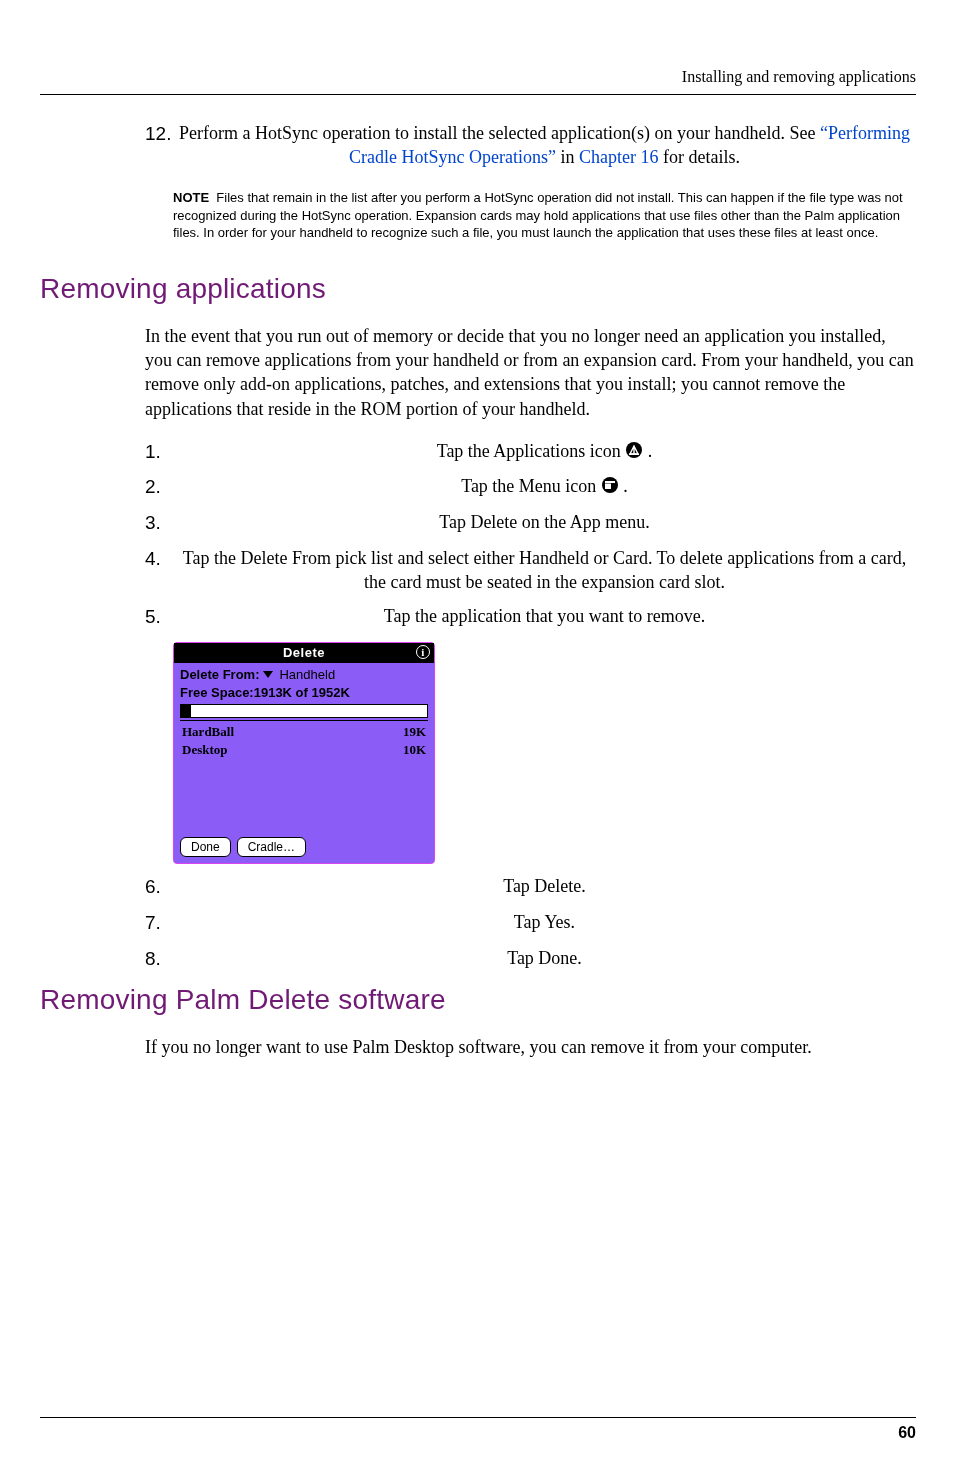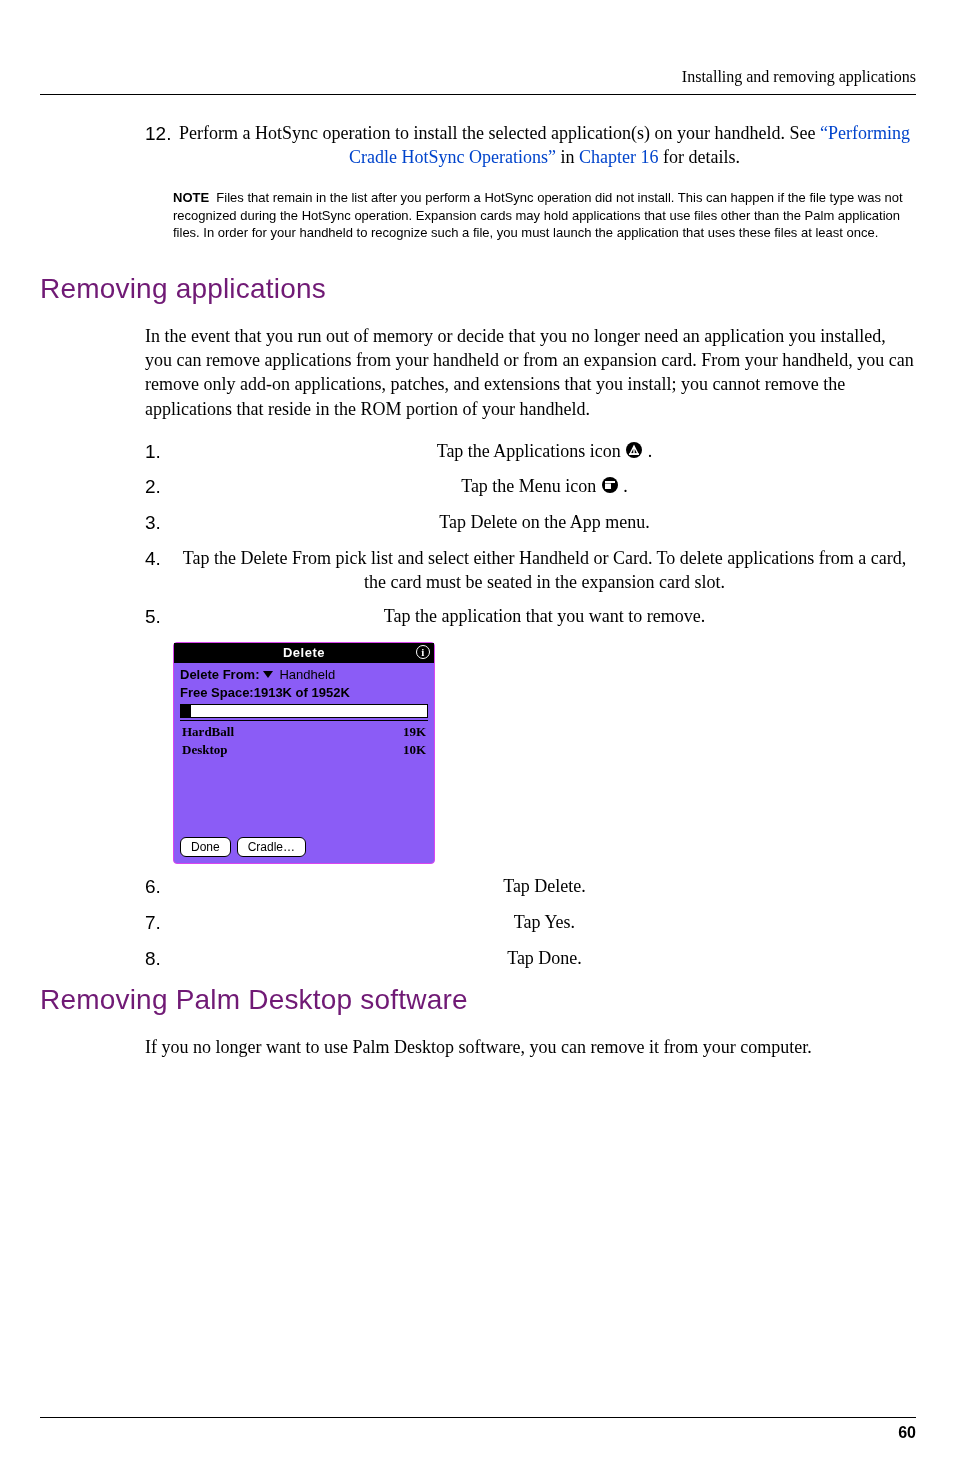--- a/index.html
+++ b/index.html
@@ -313,19 +313,19 @@
       <span class="step-num">7.</span>
       <span class="step-body">Tap Yes.</span>
     </li>
     <li class="step">
       <span class="step-num">8.</span>
       <span class="step-body">Tap Done.</span>
     </li>
   </ol>
 </div>
 
-<h2 class="h2">Removing Palm Desktop software</h2>
+<h2 class="h2">Removing Palm Delete software</h2>
 <div class="content">
   <p class="para">If you no longer want to use Palm Desktop software, you can remove it from your computer.</p>
 </div>
 
 <div class="footer-rule"></div>
 <div class="page-number">60</div>
 
 </body></html>

